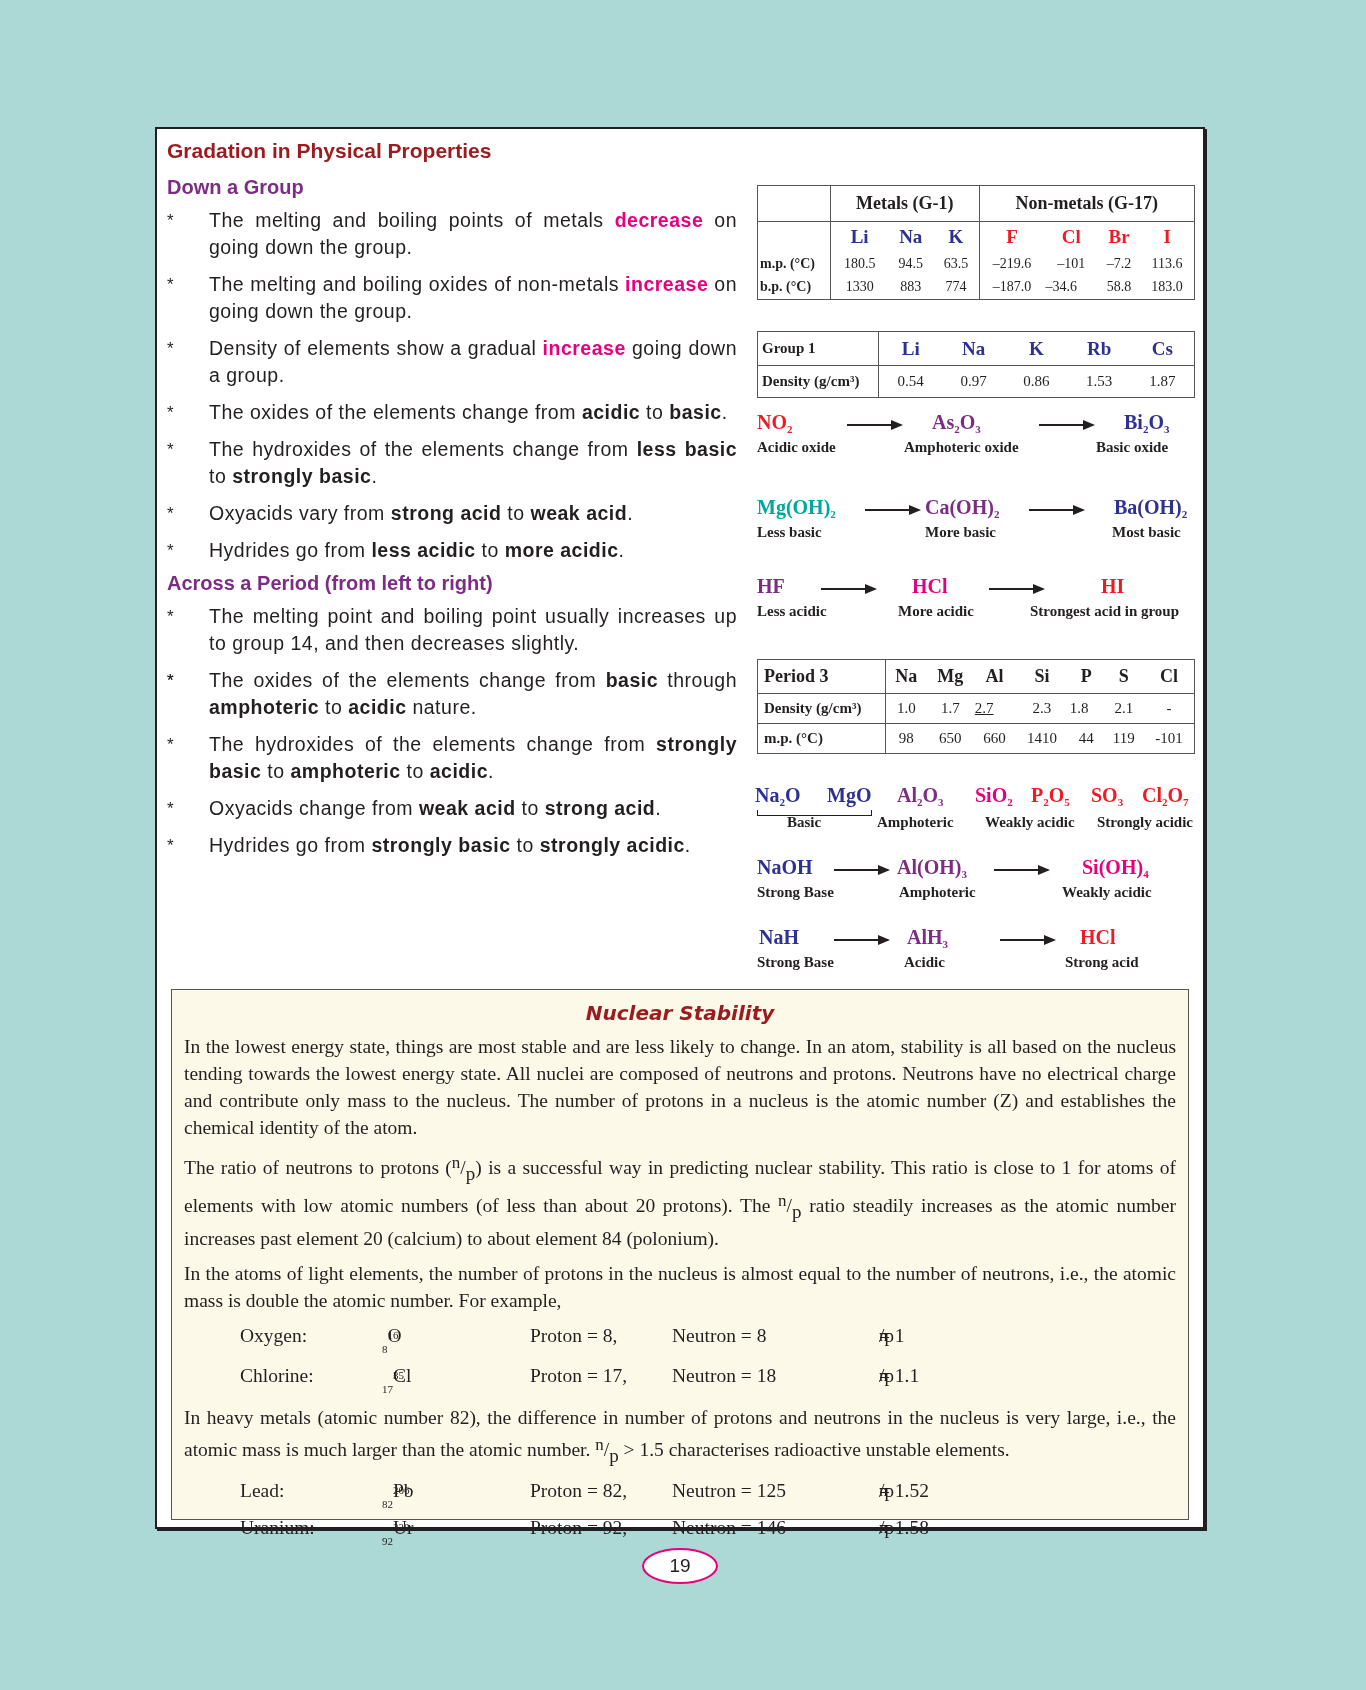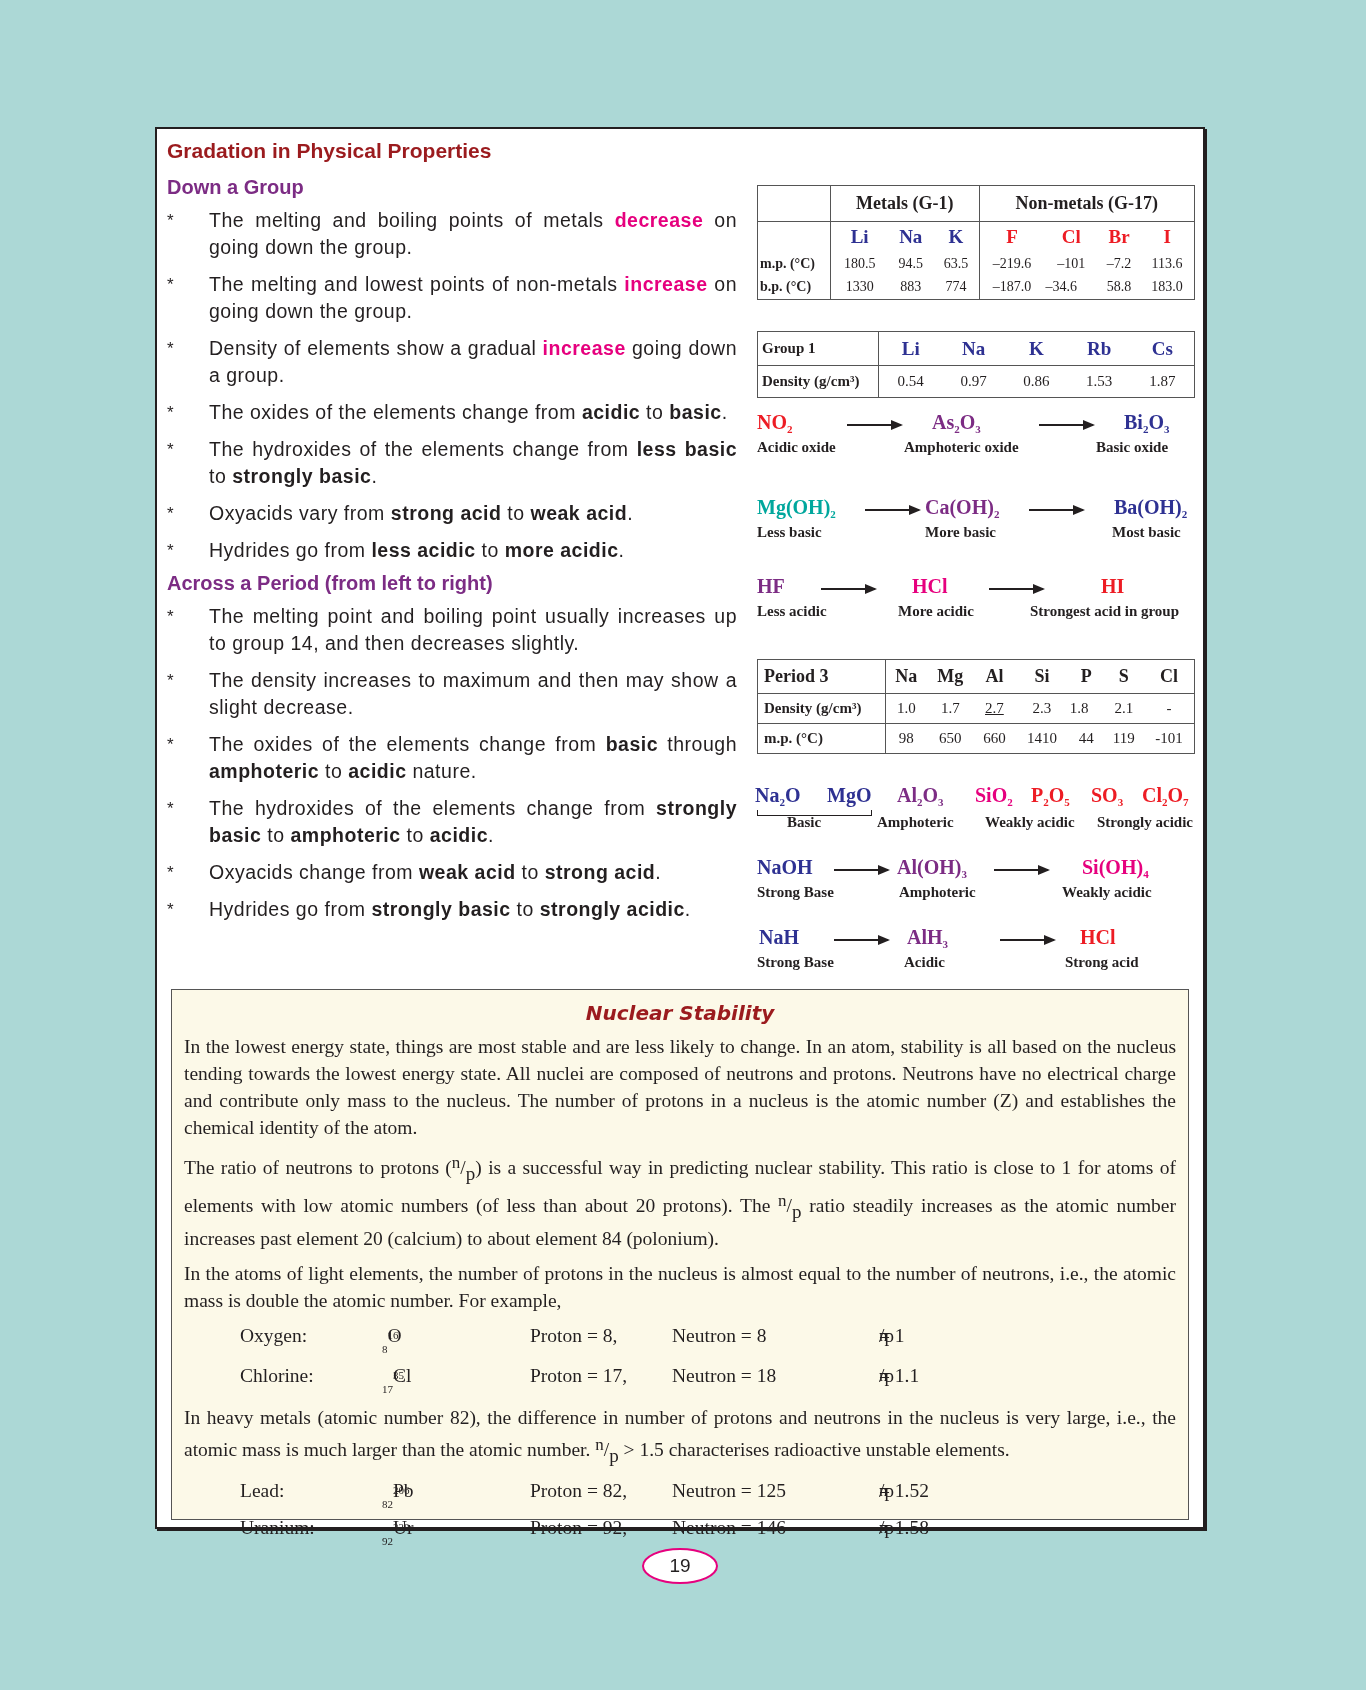--- a/index.html
+++ b/index.html
@@ -41,31 +41,31 @@
 </head>
 <body>
 
 <div class="page">
 
   <div class="left">
     <h1 class="title">Gradation in Physical Properties</h1>
     <h2 class="subhead">Down a Group</h2>
     <ul class="bul">
       <li><span class="star">*</span><span>The melting and boiling points of metals </span><span class="pink">decrease</span><span> on going down the group.</span></li>
-      <li><span class="star">*</span><span>The melting and lowest points of non-metals </span><span class="pink">increase</span><span> on going down the group.</span></li>
+      <li><span class="star">*</span><span>The melting and boiling oxides of non-metals </span><span class="pink">increase</span><span> on going down the group.</span></li>
       <li><span class="star">*</span><span>Density of elements show a gradual </span><span class="pink">increase</span><span> going down a group.</span></li>
       <li><span class="star">*</span><span>The oxides of the elements change from </span><b>acidic</b><span> to </span><b>basic</b><span>.</span></li>
       <li><span class="star">*</span><span>The hydroxides of the elements change from </span><b>less basic</b><span> to </span><b>strongly basic</b><span>.</span></li>
       <li><span class="star">*</span><span>Oxyacids vary from </span><b>strong acid</b><span> to </span><b>weak acid</b><span>.</span></li>
       <li><span class="star">*</span><span>Hydrides go from </span><b>less acidic</b><span> to </span><b>more acidic</b><span>.</span></li>
     </ul>
     <h2 class="subhead" style="margin-top:-2px;">Across a Period (from left to right)</h2>
     <ul class="bul">
       <li><span class="star">*</span><span>The melting point and boiling point usually increases up to group 14, and then decreases slightly.</span></li>
-      <li><span class="star">*</span><span>The density increases to maximum and then may show a slight decrease.</span></li>
+      <li><span class="star">*</span></li>
       <li><span class="star">*</span><span>The oxides of the elements change from </span><b>basic</b><span> through </span><b>amphoteric</b><span> to </span><b>acidic</b><span> nature.</span></li>
       <li><span class="star">*</span><span>The hydroxides of the elements change from </span><b>strongly basic</b><span> to </span><b>amphoteric</b><span> to </span><b>acidic</b><span>.</span></li>
       <li><span class="star">*</span><span>Oxyacids change from </span><b>weak acid</b><span> to </span><b>strong acid</b><span>.</span></li>
       <li><span class="star">*</span><span>Hydrides go from </span><b>strongly basic</b><span> to </span><b>strongly acidic</b><span>.</span></li>
     </ul>
   </div>
 
   <div class="right">
 
     <table class="t" style="left:0; top:56px; width:438px;">
@@ -171,21 +171,21 @@
         <td style="text-align:center;font-weight:bold;font-size:18px;border-left:none;border-right:none;">Al</td>
         <td style="text-align:center;font-weight:bold;font-size:18px;border-left:none;border-right:none;">Si</td>
         <td style="text-align:center;font-weight:bold;font-size:18px;border-left:none;border-right:none;">P</td>
         <td style="text-align:center;font-weight:bold;font-size:18px;border-left:none;border-right:none;">S</td>
         <td style="text-align:center;font-weight:bold;font-size:18px;border-left:none;">Cl</td>
       </tr>
       <tr style="height:30px;font-size:15px;">
         <td style="font-weight:bold;padding-left:6px;white-space:nowrap;">Density (g/cm³)</td>
         <td style="text-align:center;border-right:none;">1.0</td>
         <td style="text-align:center;border-left:none;border-right:none;">1.7</td>
-        <td style="text-align:center;border-left:none;border-right:none;text-decoration:underline;">2.7</td>
+        <td style="text-align:left;border-left:none;border-right:none;text-decoration:underline;">2.7</td>
         <td style="text-align:center;border-left:none;border-right:none;">2.3</td>
         <td style="text-align:left;border-left:none;border-right:none;">1.8</td>
         <td style="text-align:center;border-left:none;border-right:none;">2.1</td>
         <td style="text-align:center;border-left:none;">-</td>
       </tr>
       <tr style="height:30px;font-size:15px;">
         <td style="font-weight:bold;padding-left:6px;white-space:nowrap;">m.p. (°C)</td>
         <td style="text-align:center;border-right:none;">98</td>
         <td style="text-align:center;border-left:none;border-right:none;">650</td>
         <td style="text-align:center;border-left:none;border-right:none;">660</td>

